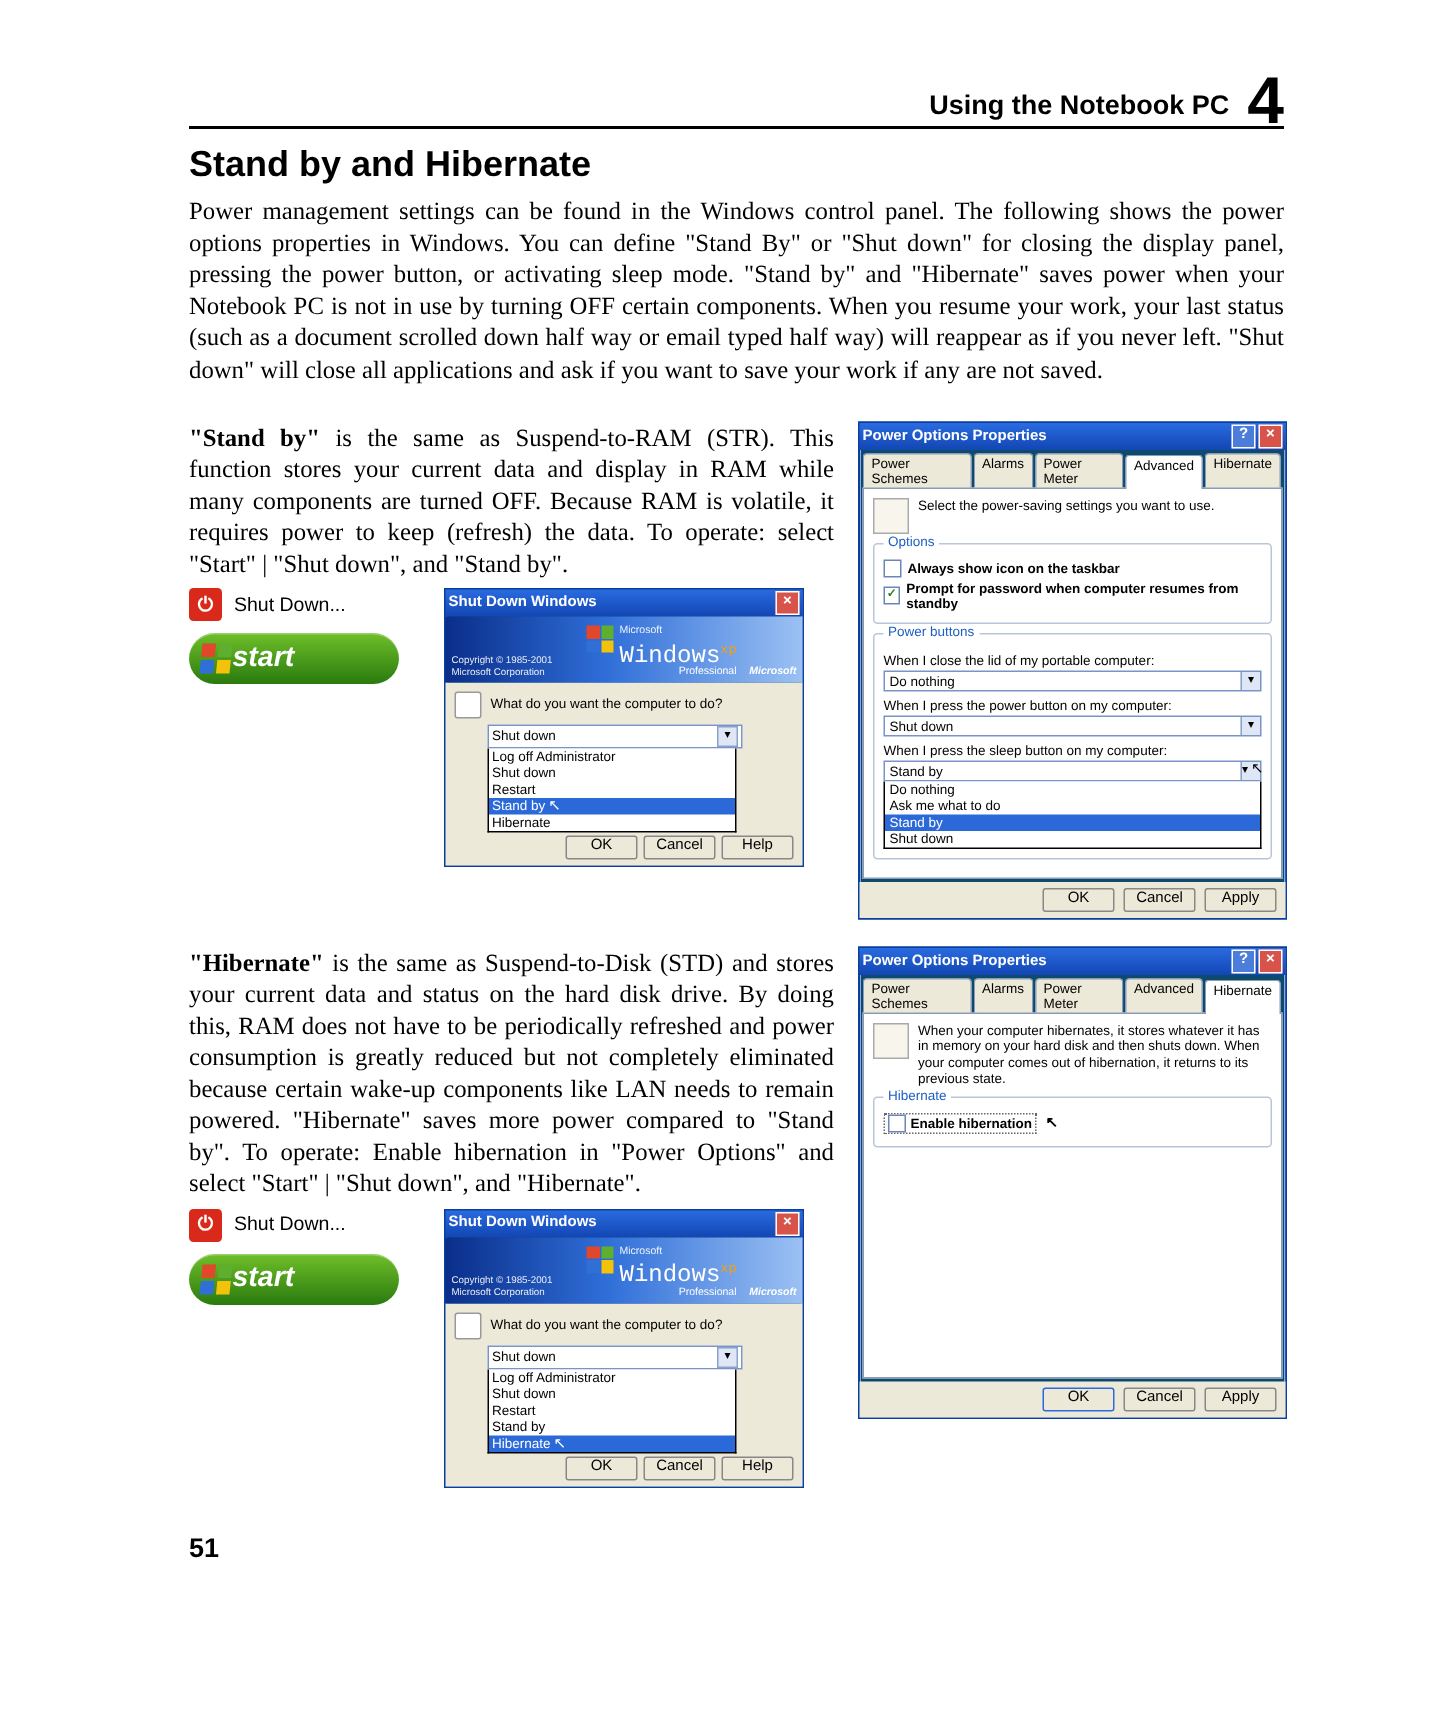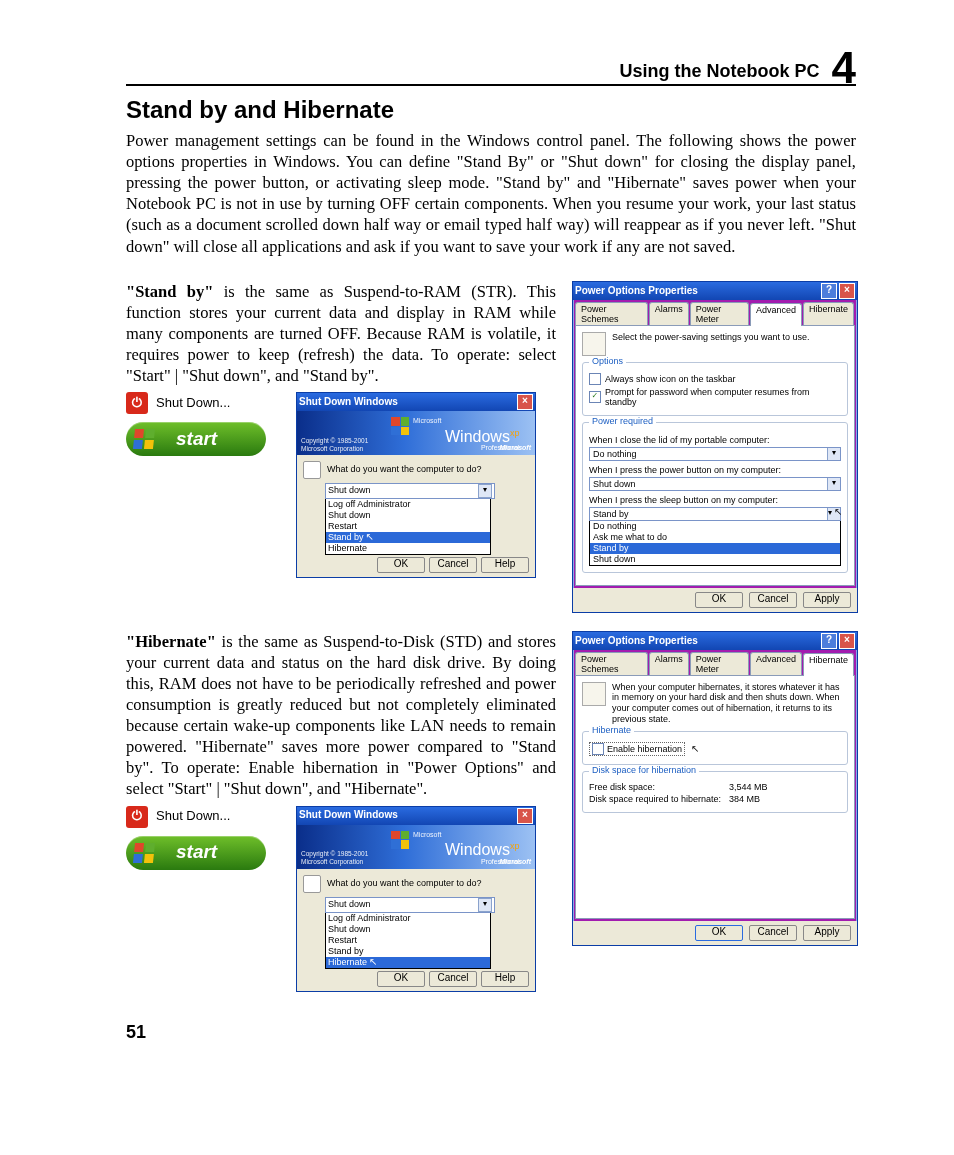--- a/index.html
+++ b/index.html
@@ -12,44 +12,44 @@
   .intro{font-size:16.5px;line-height:1.28;text-align:justify;margin-bottom:24px;}
   .row{display:flex;gap:16px;align-items:flex-start;margin-bottom:18px;}
   .col-txt{width:430px;font-size:16.5px;line-height:1.28;text-align:justify;}
   .col-txt b{font-weight:bold;}
   .side{width:284px;}
   .mini{display:flex;align-items:flex-start;gap:10px;margin-top:6px;}
   .mini-left{display:flex;flex-direction:column;gap:8px;width:160px;}
 
   .sd-row{display:flex;align-items:center;gap:8px;font-family:"Segoe UI",Tahoma,Arial,sans-serif;font-size:13px;}
   .pwr-ic{width:22px;height:22px;border-radius:3px;background:#d8291a;display:flex;align-items:center;justify-content:center;color:#fff;font-weight:bold;font-size:13px;}
-  .start-btn{width:124px;height:34px;border-radius:18px;background:linear-gradient(#6fbf2a,#2a7a0f);display:flex;align-items:center;padding:0 8px;box-shadow:inset 0 1px 0 rgba(255,255,255,0.3);font-family:Arial,Helvetica,sans-serif;color:#fff;font-weight:bold;font-style:italic;font-size:19px;gap:22px;}
+  .start-btn{width:124px;height:34px;border-radius:18px;background:linear-gradient(#6fbf2a,#2a7a0f);display:flex;align-items:center;padding:0 8px;box-shadow:inset 0 1px 0 rgba(255,255,255,0.3);font-family:Arial,Helvetica,sans-serif;color:#fff;font-weight:bold;font-style:italic;font-size:19px;gap:1px;}
   .xp-flag{width:20px;height:20px;display:grid;grid-template-columns:1fr 1fr;grid-template-rows:1fr 1fr;gap:2px;transform:skewX(-6deg);}
   .xp-flag span:nth-child(1){background:#e0472b;}
   .xp-flag span:nth-child(2){background:#5fae2e;}
   .xp-flag span:nth-child(3){background:#2f6fd6;}
   .xp-flag span:nth-child(4){background:#f3c20a;}
 
   
-  .xpwin{font-family:Tahoma,Arial,sans-serif;font-size:10px;border:1px solid #0b3da6;background:#a21caf;box-shadow:0 0 0 1px #8aa7e8 inset;}
+  .xpwin{font-family:Tahoma,Arial,sans-serif;font-size:10px;border:1px solid #0b3da6;background:#0c4a6e;box-shadow:0 0 0 1px #8aa7e8 inset;}
   .xpwin .tbar{height:18px;background:linear-gradient(#2a6be0,#1246b3);color:#fff;display:flex;align-items:center;justify-content:space-between;padding:0 2px;font-weight:bold;font-size:10px;}
   .tbar .ticons{display:flex;gap:2px;}
   .tbar .tbtn{width:14px;height:14px;border:1px solid #fff;background:#4d7ddb;color:#fff;font-size:10px;line-height:12px;text-align:center;font-family:Arial;}
   .tbar .tbtn.close{background:#d8544a;}
 
   .banner{height:44px;background:linear-gradient(90deg,#0a2e8a 0%,#2f6ed8 45%,#9cc1f3 100%);position:relative;color:#fff;display:flex;align-items:center;}
   .banner .cp{position:absolute;left:4px;bottom:2px;font-size:6.5px;opacity:0.9;}
   .banner .win{position:absolute;left:94px;top:6px;display:flex;align-items:flex-start;gap:4px;}
   .banner .win .flag{width:18px;height:18px;display:grid;grid-template-columns:1fr 1fr;grid-template-rows:1fr 1fr;gap:1px;}
   .banner .win .flag span:nth-child(1){background:#e0472b;}
   .banner .win .flag span:nth-child(2){background:#5fae2e;}
   .banner .win .flag span:nth-child(3){background:#2f6fd6;}
   .banner .win .flag span:nth-child(4){background:#f3c20a;}
   .banner .win .txt .t1{font-size:7px;opacity:.9;}
-  .banner .win .txt .t2{font-family:Liberation Sans, sans-serif;font-size:16px;line-height:14px;margin-left:32px;}
+  .banner .win .txt .t2{font-family:Liberation Mono, monospace;font-size:16px;line-height:14px;}
   .banner .win .txt .t2 sup{color:#f3a20a;font-size:9px;}
   .banner .win .txt .t3{font-size:7px;text-align:right;}
   .banner .ms{position:absolute;right:4px;bottom:2px;font-family:Arial;font-size:7px;font-style:italic;font-weight:bold;}
 
   .sd-body{background:#ece9d8;padding:6px 6px 4px 6px;}
   .sd-body .q{display:flex;align-items:center;gap:6px;font-size:9px;margin-bottom:4px;}
   .key-ic{width:16px;height:16px;border:1px solid #999;background:#fff;border-radius:2px;}
   .combo{width:164px;height:14px;border:1px solid #7a94c8;background:#fff;font-size:9px;padding:0 2px;display:flex;align-items:center;justify-content:space-between;}
   .combo .arr{width:12px;height:12px;background:#dfe7f6;border:1px solid #8aa2cc;text-align:center;font-size:8px;line-height:10px;}
   .opts{width:164px;border:1px solid #000;border-top:none;background:#fff;font-size:9px;}
@@ -59,21 +59,21 @@
   .xbtn{min-width:46px;height:14px;border:1px solid #888;background:#ece9d8;font-size:10px;text-align:center;line-height:12px;border-radius:2px;}
 
   
   .po-win{width:284px;}
   .tabs{display:flex;gap:0;margin:2px 2px 0 2px;font-size:9px;justify-content:space-between;}
   .tab{border:1px solid #8a9bb8;border-bottom:none;background:#ece9d8;padding:1px 5px;border-radius:3px 3px 0 0;margin-right:1px;}
   .tab.act{background:#fff;position:relative;top:1px;}
   .tabpg{border:1px solid #8a9bb8;background:#fff;margin:0 2px 2px 2px;padding:6px;font-size:9px;}
   .fs{border:1px solid #b9c6da;border-radius:3px;padding:8px 6px 6px 6px;margin:6px 0;position:relative;}
   .fs .lg{position:absolute;top:-7px;left:6px;background:#fff;padding:0 3px;color:#1d5fc2;font-size:9px;}
-  .chk{display:flex;align-items:center;gap:4px;font-size:9px;margin:2px 0;}
+  .chk{display:flex;align-items:center;gap:4px;font-size:9px;margin:2px 0;font-weight:bold;}
   .chk .box{width:10px;height:10px;border:1px solid #6b85b5;background:#fff;font-size:8px;line-height:8px;text-align:center;color:#2a7c1f;}
   .sel-row{font-size:9px;margin:4px 0 2px 0;}
   .dd{width:100%;height:14px;border:1px solid #7a94c8;background:#fff;display:flex;align-items:center;justify-content:space-between;padding:0 0 0 3px;font-size:9px;box-sizing:border-box;}
   .dd .arr{width:12px;height:12px;background:#dfe7f6;border-left:1px solid #8aa2cc;text-align:center;font-size:8px;line-height:10px;}
   .dd-opts{border:1px solid #000;border-top:none;background:#fff;font-size:9px;}
   .dd-opts div{padding:0 3px;line-height:11px;}
   .dd-opts .sel{background:#2b69d8;color:#fff;}
   .dlg-btns{display:flex;justify-content:flex-end;gap:6px;padding:4px 6px;background:#ece9d8;}
   .info-row{display:flex;gap:6px;align-items:flex-start;font-size:9px;line-height:1.2;margin-bottom:4px;}
   .info-ic{width:22px;height:22px;border:1px solid #aaa;background:#f7f5ec;flex:0 0 auto;}
@@ -195,21 +195,21 @@
             <div class="chk">
                 <span class="box"></span>
                 <span>Always show icon on the taskbar</span>
               </div>
             <div class="chk">
                 <span class="box">✓</span>
                 <span>Prompt for password when computer resumes from standby</span>
               </div>
           </div>
           <div class="fs">
-            <span class="lg">Power required</span>
+            <span class="lg">Power buttons</span>
             <div class="sel-row">When I close the lid of my portable computer:</div>
             <div class="dd">
                 <span>Do nothing</span>
                 <span class="arr">▾</span>
               </div>
             <div class="sel-row">When I press the power button on my computer:</div>
             <div class="dd">
                 <span>Shut down</span>
                 <span class="arr">▾</span>
               </div>
@@ -333,31 +333,20 @@
           <div class="fs">
             <span class="lg">Hibernate</span>
             <div class="chk">
               <span class="hib-ck">
                   <span class="box"></span>
                   <span>Enable hibernation</span>
                 </span>
                 <span class="cursor">↖</span>
             </div>
           </div>
-          <div class="fs">
-            <span class="lg">Disk space for hibernation</span>
-            <div class="kv">
-                <span class="k">Free disk space:</span>
-                <span>3,544 MB</span>
-              </div>
-            <div class="kv">
-                <span class="k">Disk space required to hibernate:</span>
-                <span>384 MB</span>
-              </div>
-          </div>
         </div>
         <div class="dlg-btns">
           <span class="xbtn" style="border-color:#2a6be0;">OK</span>
           <span class="xbtn">Cancel</span>
           <span class="xbtn">Apply</span>
         </div>
       </div>
     </div>
   </div>
 

